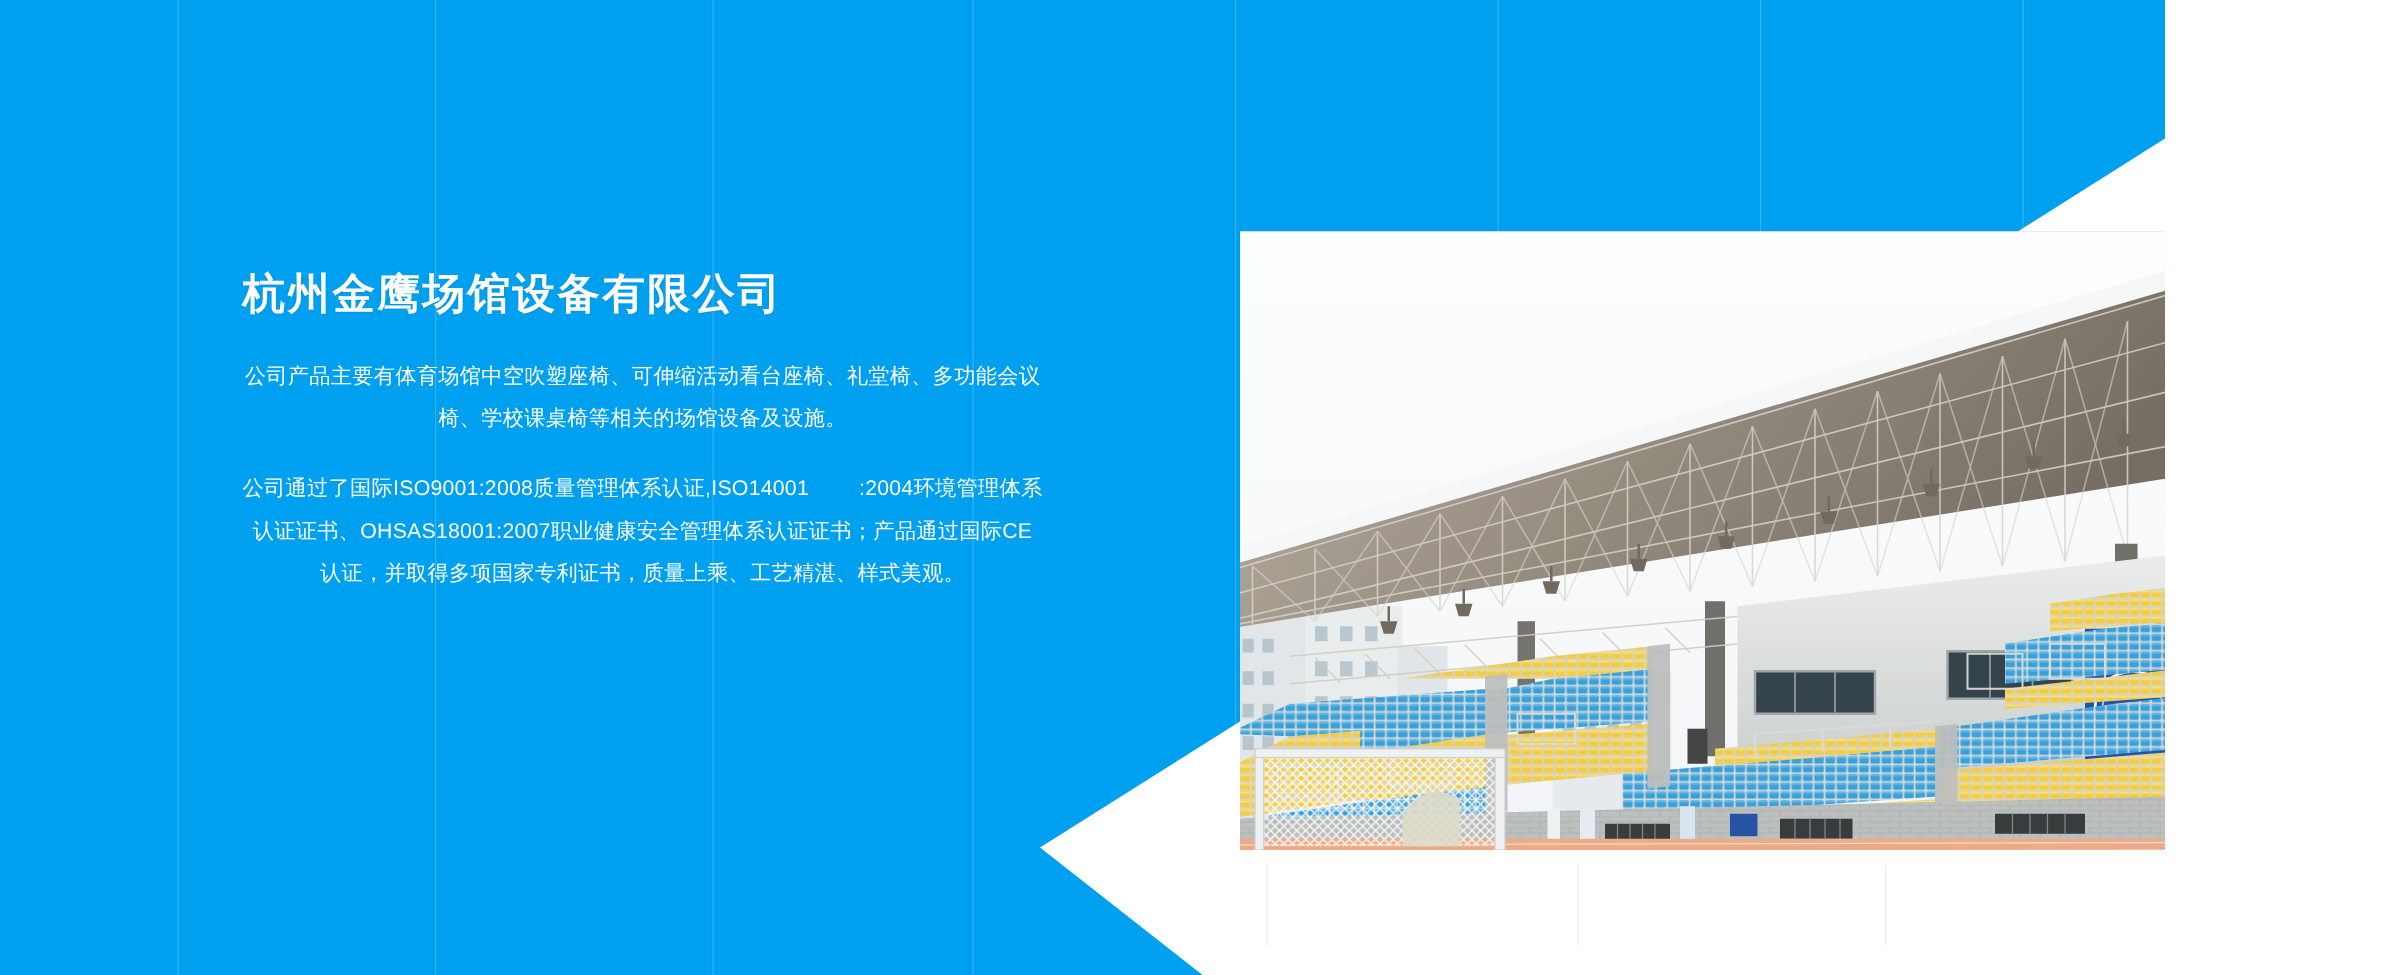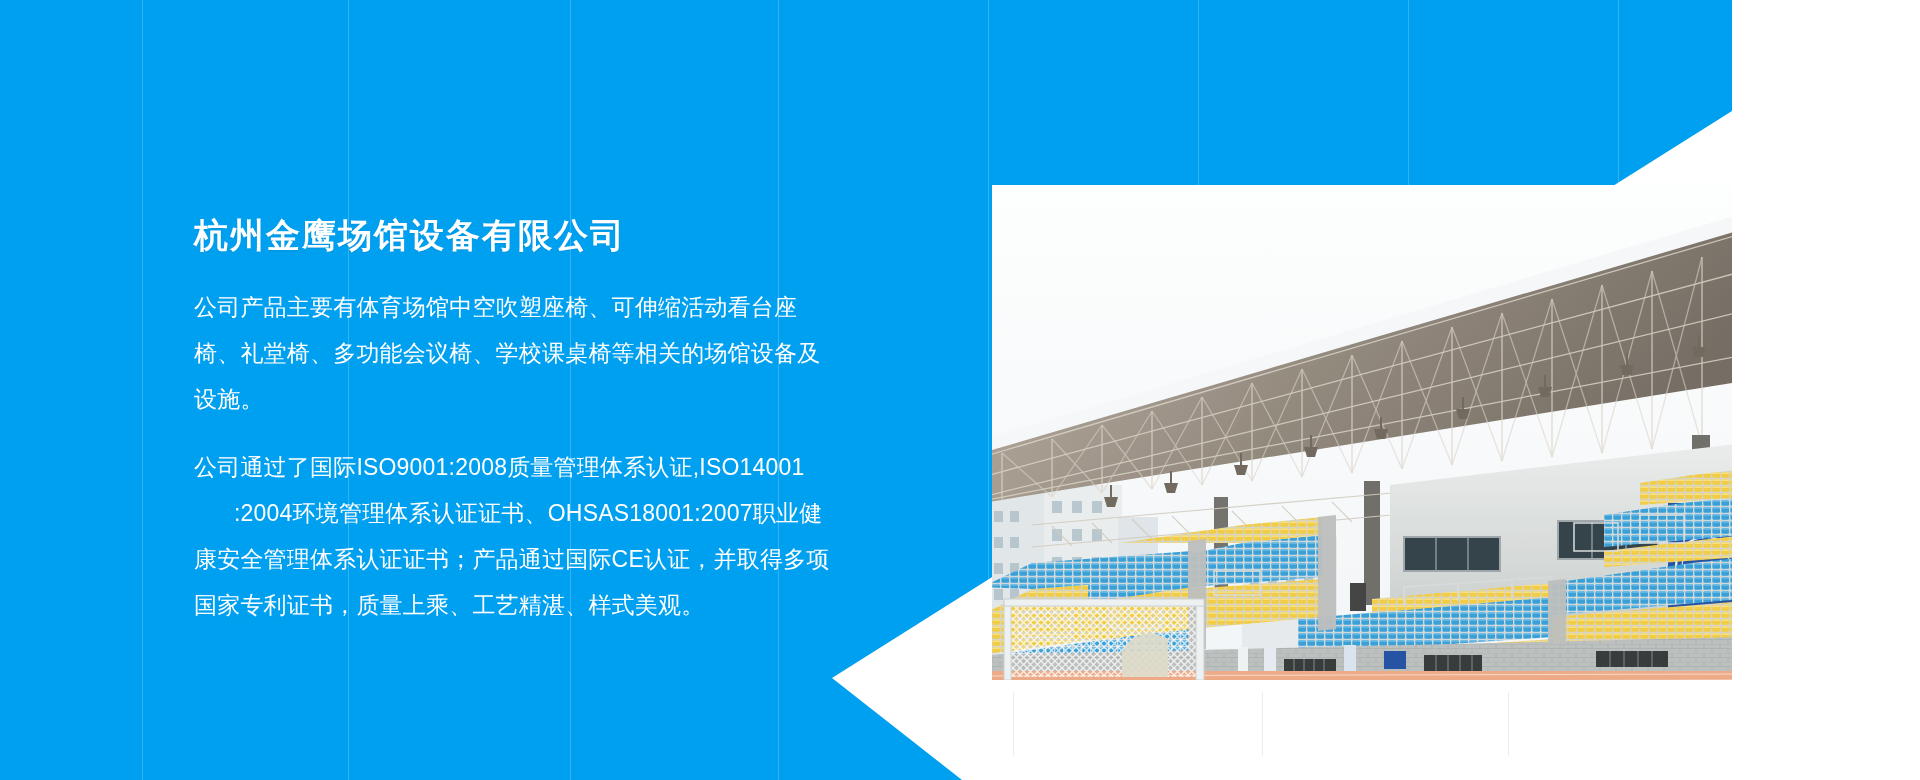--- a/index.html
+++ b/index.html
@@ -67,25 +67,26 @@
   }
   .company-title {
     font-size: 34px;
     font-weight: bold;
     letter-spacing: 2px;
     line-height: 1.2;
     margin: 0 0 28px 0;
     text-shadow: 0 1px 2px rgba(0,0,0,0.08);
   }
   .para {
-    font-size: 23px;
+    font-size: 17px;
     line-height: 2.0;
     margin: 0 0 22px 0;
     letter-spacing: 0.2px;
     font-weight: 400;
+    text-align: center;
   }
   .para:last-child { margin-bottom: 16px; }
   .gap-span { display: inline-block; width: 40px; }
 
   
   .photo-frame {
     position: absolute;
     left: 992px;
     top: 185px;
     width: 752px;

